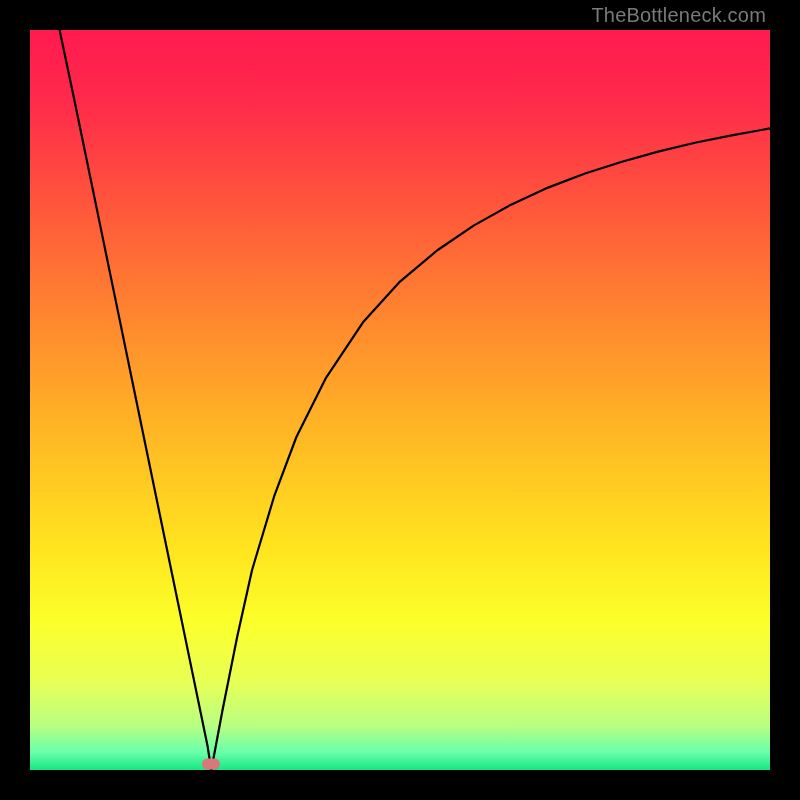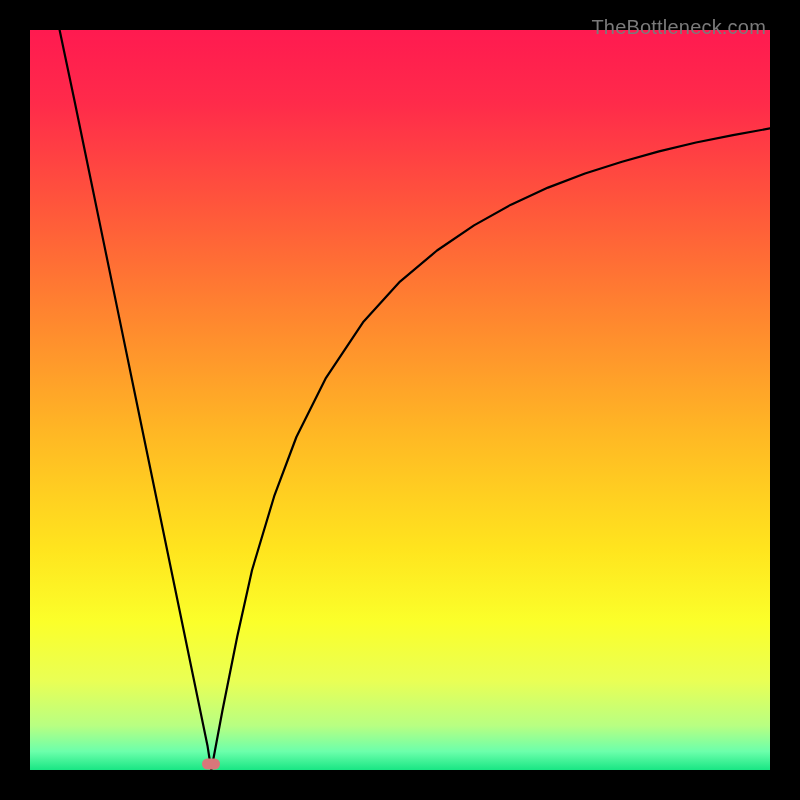--- a/index.html
+++ b/index.html
@@ -26,21 +26,20 @@
     height: 100%;
   }
   .watermark {
     position: absolute;
     top: 4px;
     right: 34px;
     font-family: Arial, Helvetica, sans-serif;
     font-size: 20px;
     color: #7a7a7a;
     letter-spacing: 0.2px;
-    margin-top: 12px;
   }
   .marker {
     position: absolute;
     width: 18px;
     height: 11px;
     background: #d9777a;
     border-radius: 6px;
     transform: translate(-50%, -50%);
   }
 </style>

